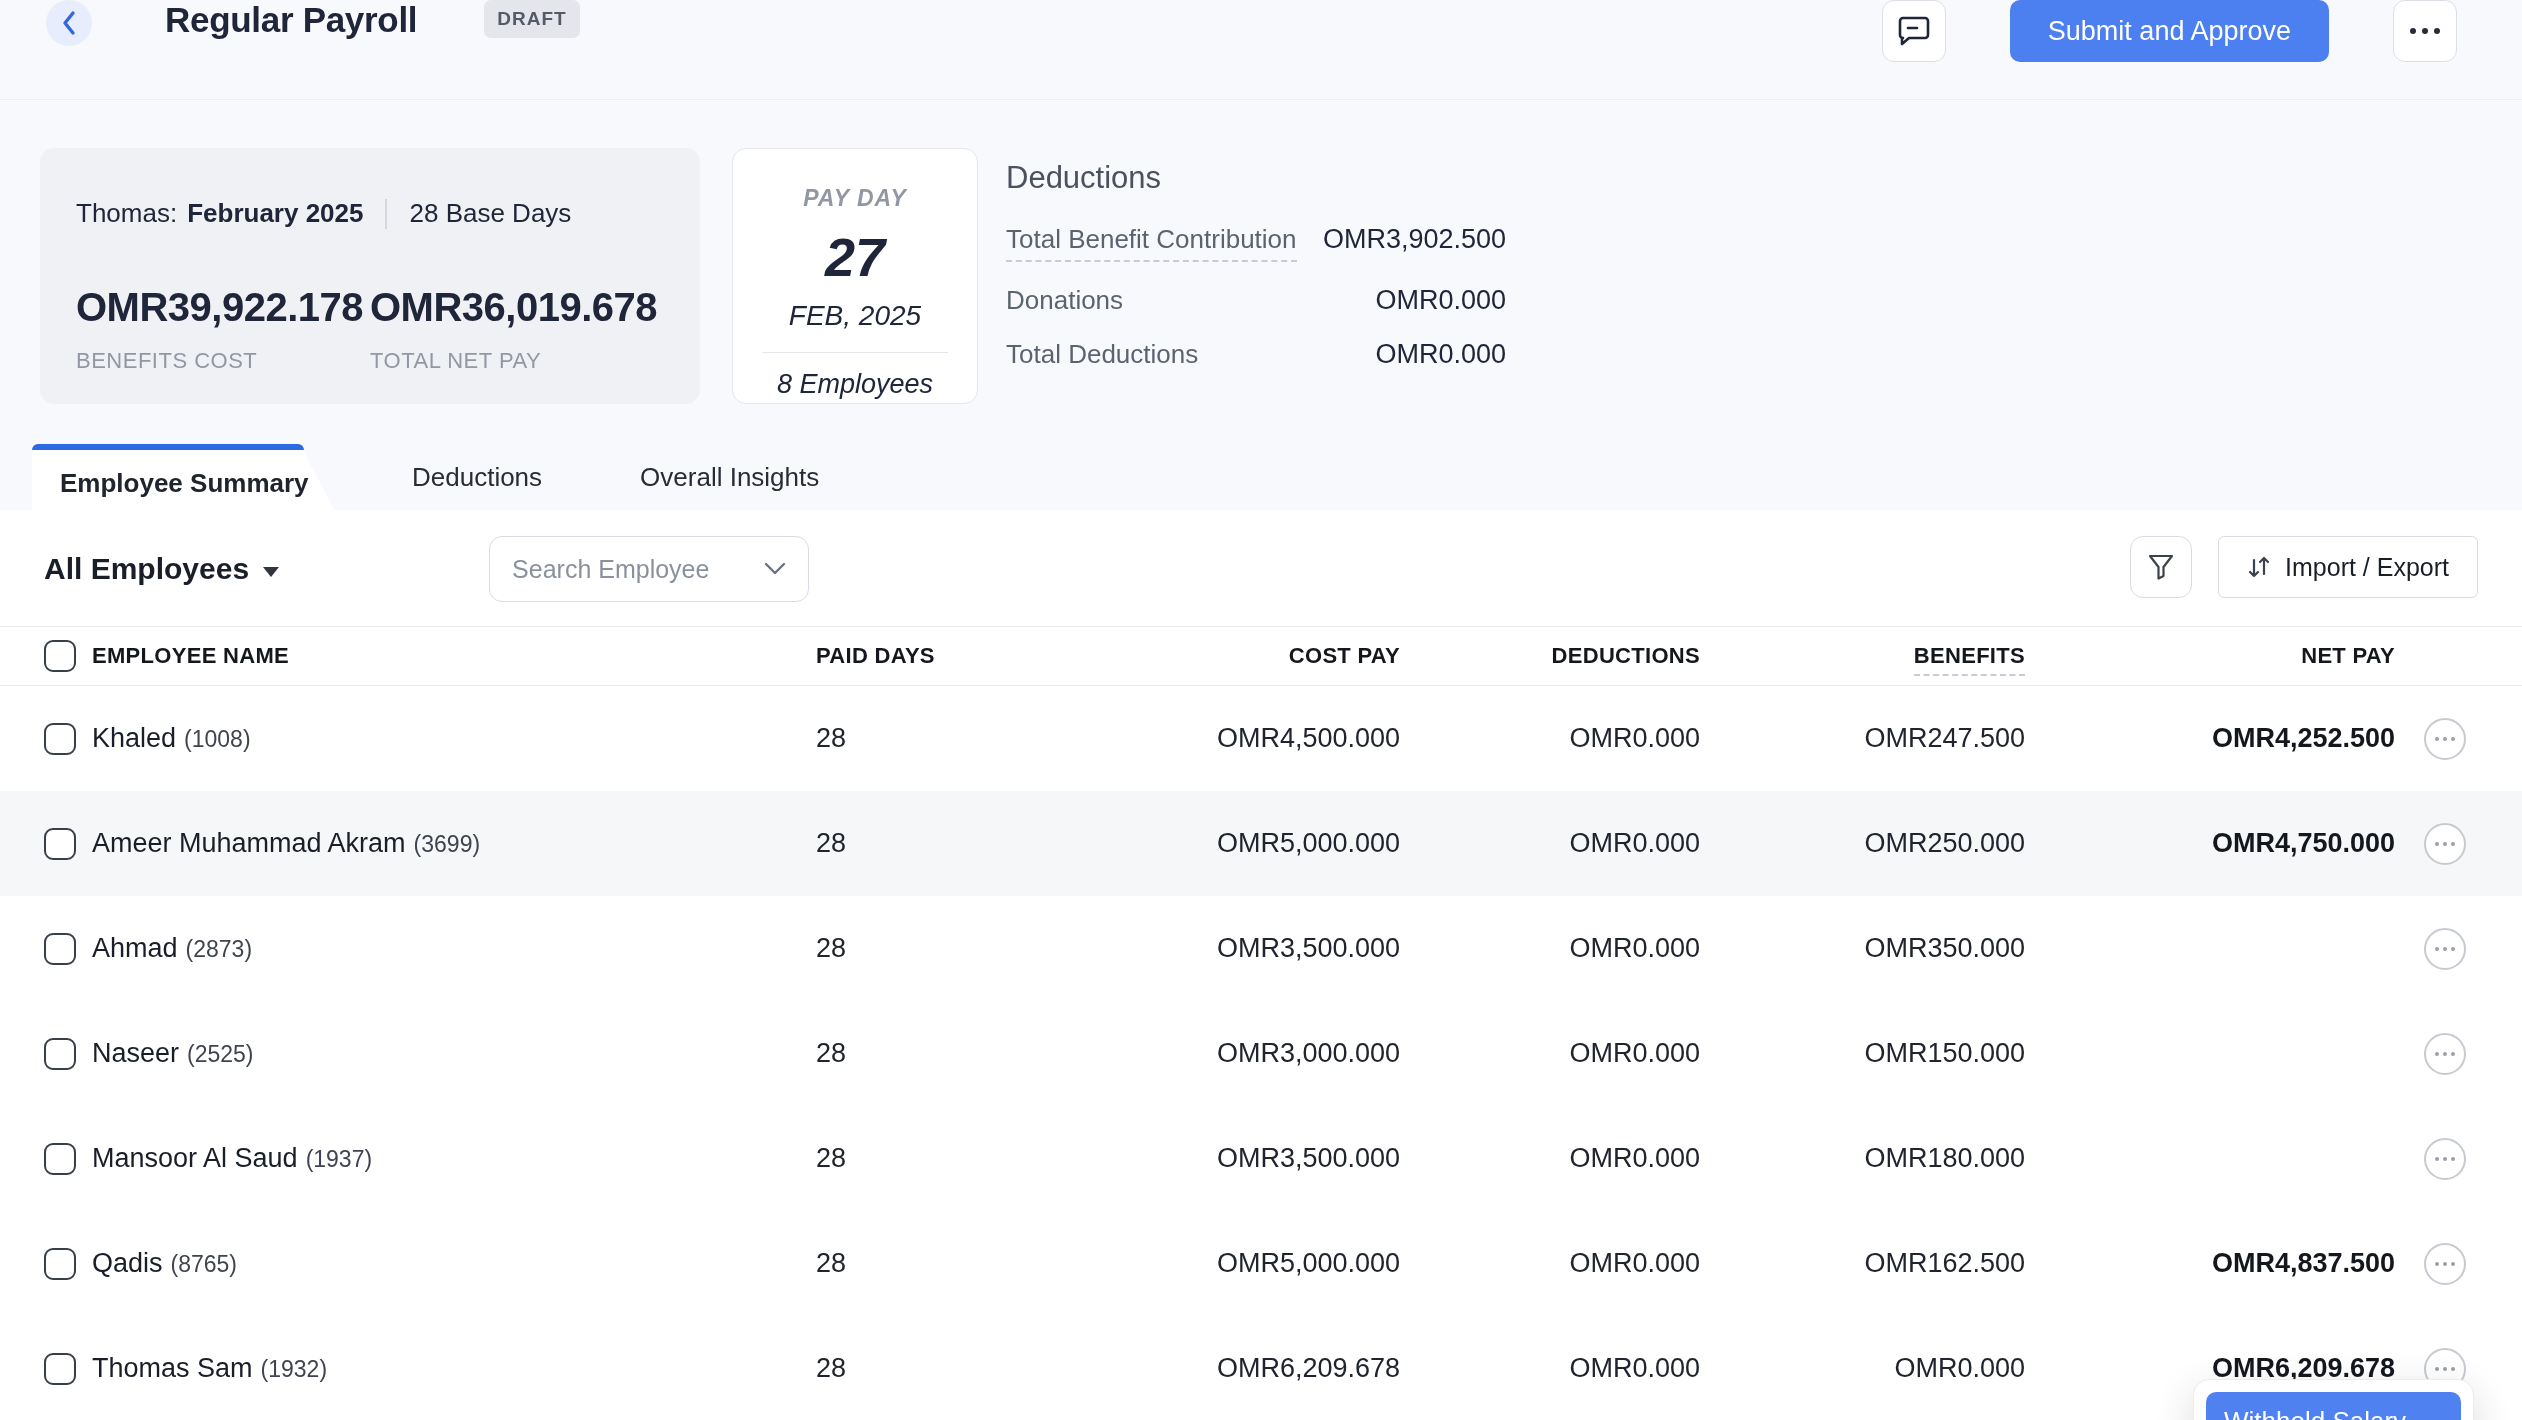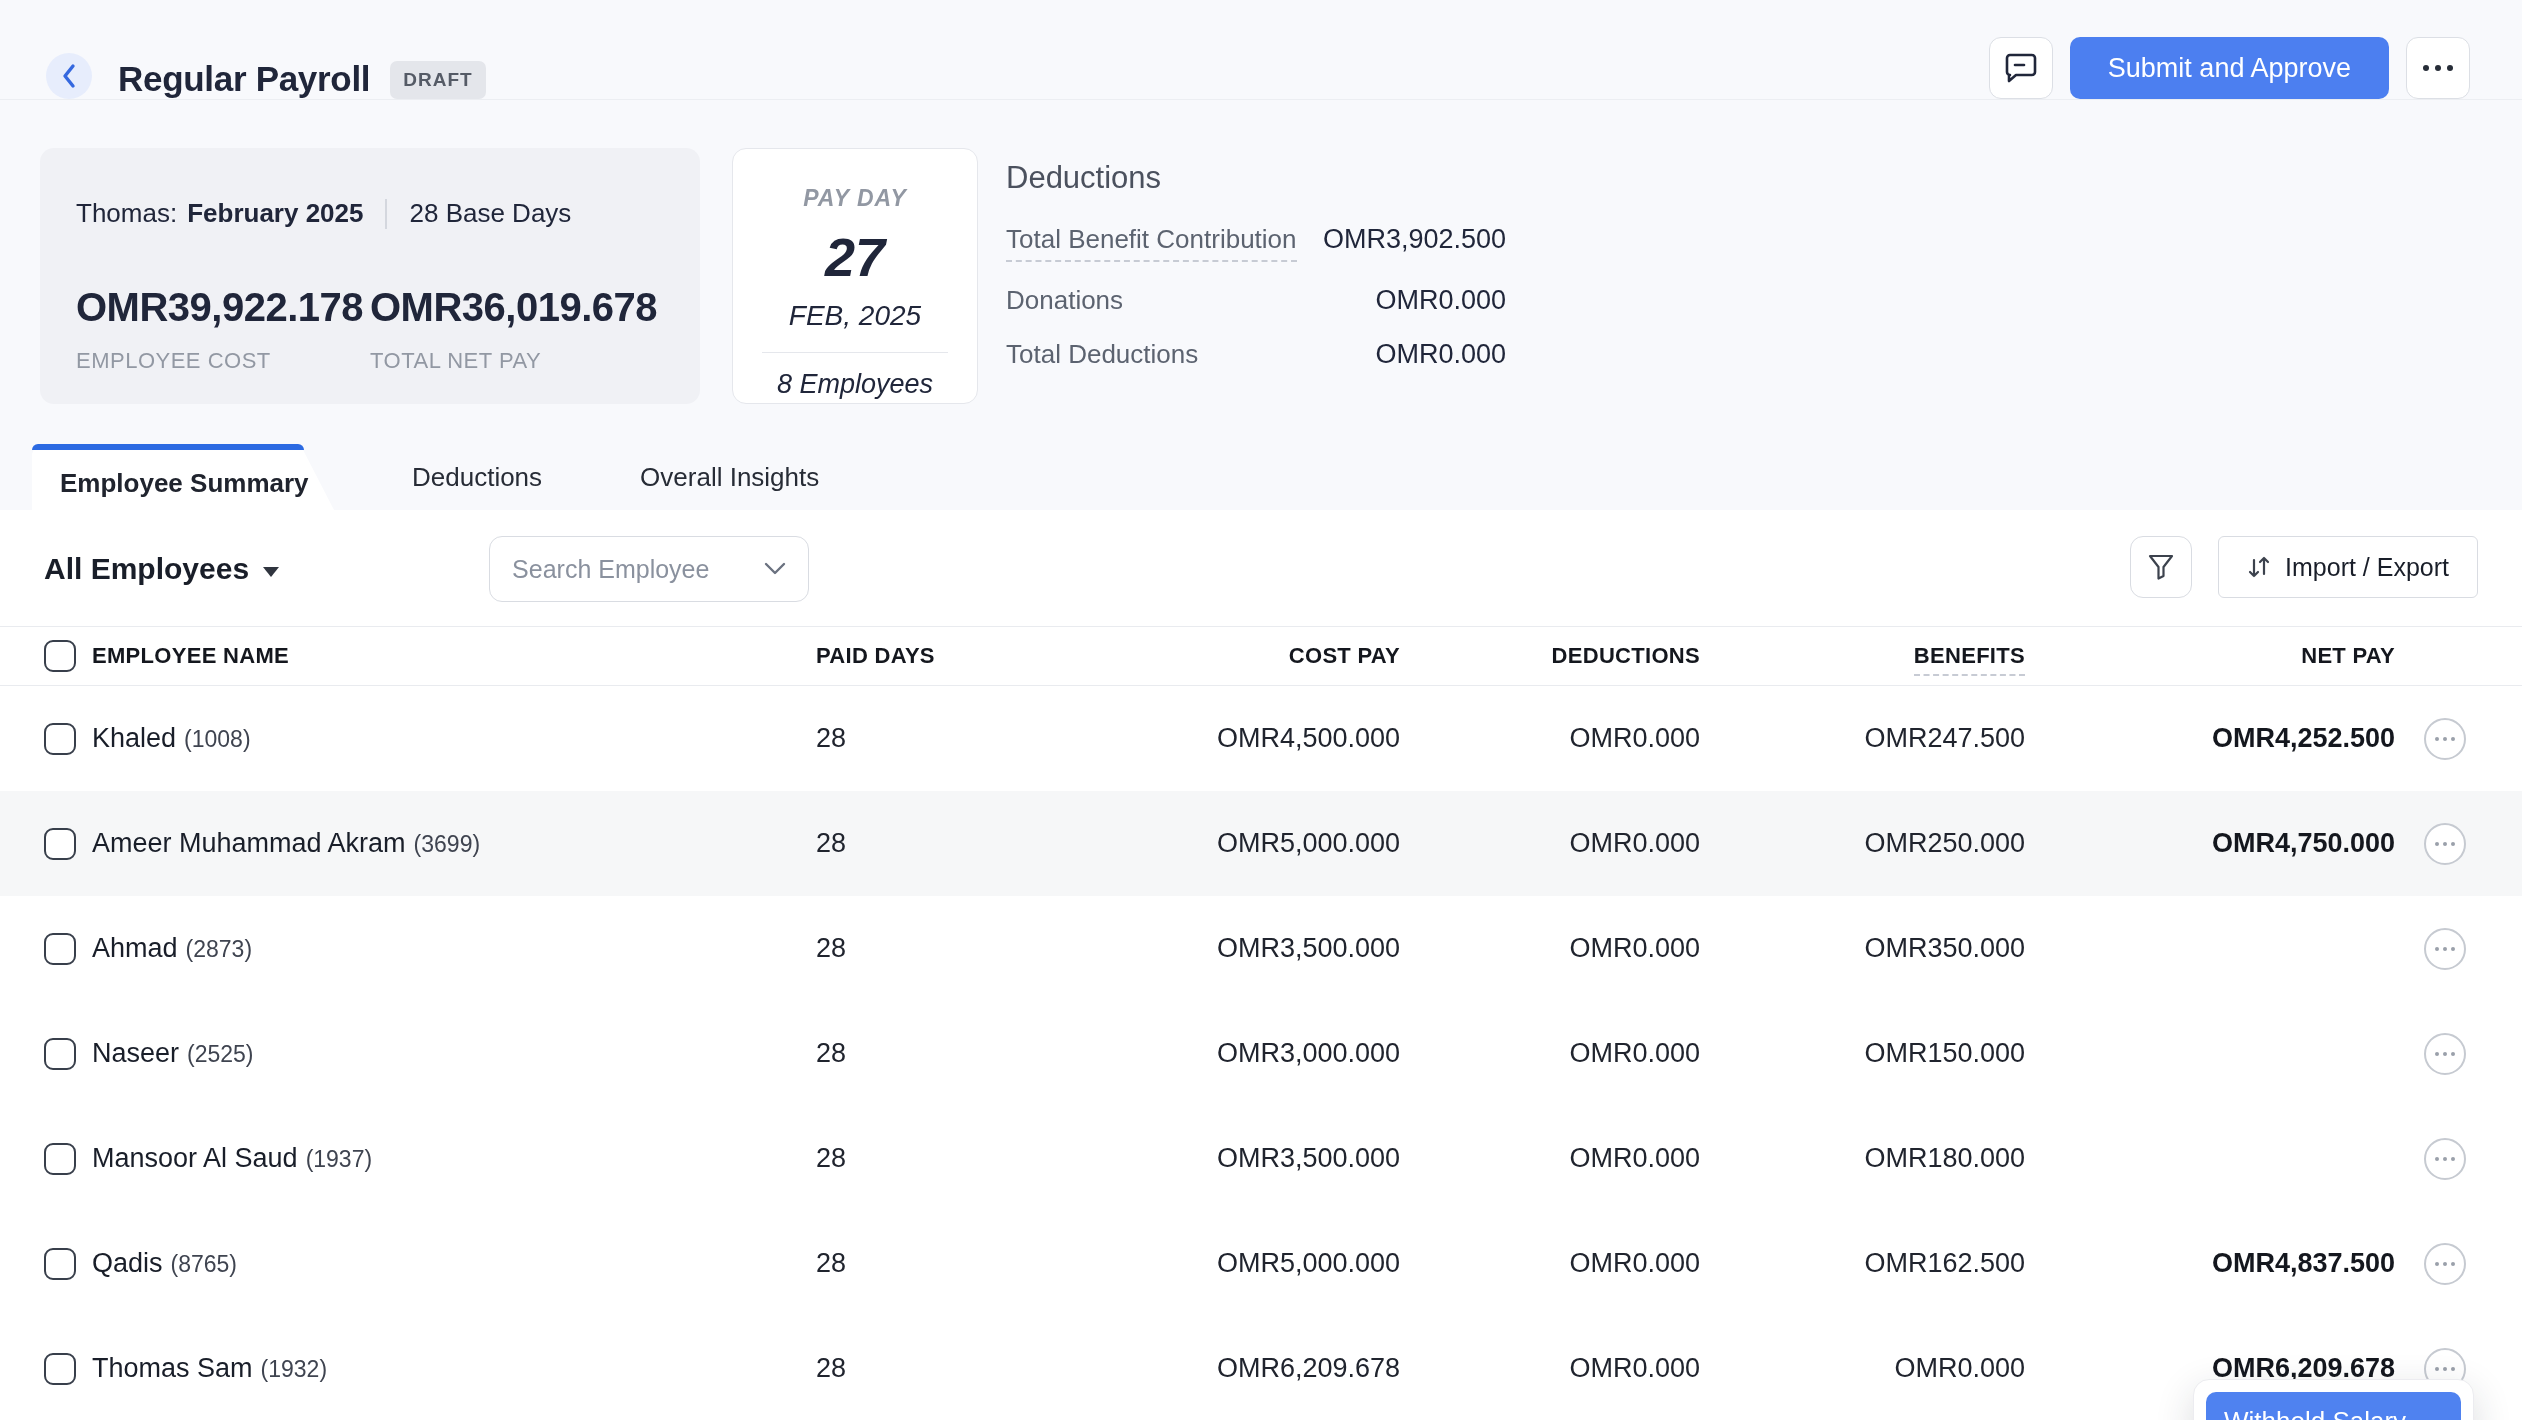--- a/index.html
+++ b/index.html
@@ -1,22 +1,22 @@
 <!DOCTYPE html>
 <html><head>
 <meta charset="utf-8">
 <style>
   * { margin:0; padding:0; box-sizing:border-box; }
   html,body { width:2522px; height:1420px; overflow:hidden; background:#fff;
               font-family:"Liberation Sans", sans-serif; color:#1e2432; }
   .page { position:relative; width:2522px; height:1420px; background:#f8f9fc; }
 
   
-  .topbar { height:100px; display:flex; align-items:flex-end; padding:0 52px 0 46px;
-            border-bottom:1px solid #eceef2; background:#f8f9fc; }
+  .topbar { height:100px; display:flex; align-items:flex-start; padding:0 65px 0 46px;
+            border-bottom:1px solid #eceef2; background:#f8f9fc;gap:47px; }
   .back-btn { width:46px; height:46px; border-radius:50%; background:#e7edfc;
               display:flex; align-items:center; justify-content:center; cursor:pointer; flex:0 0 auto; }
   .page-title { font-size:35px; font-weight:700; color:#20263a; margin-left:26px; letter-spacing:-0.3px; }
   .draft-badge { margin-left:20px; background:#e4e6eb; color:#555b66; font-size:19px; font-weight:700;
                  letter-spacing:1px; padding:8px 13px; border-radius:7px; }
   .topbar-spacer { flex:1; }
   .icon-btn { width:64px; height:62px; border:1px solid #dcdfe5; border-radius:12px; background:#fff;
               display:flex; align-items:center; justify-content:center; cursor:pointer; }
   .submit-btn { height:62px; margin:0 17px; padding:0 38px; background:#4c7ff0; color:#fff;
                 border:none; border-radius:10px; font-size:27px; font-weight:500;
@@ -153,21 +153,21 @@
     <div class="sum-card">
       <div class="period-row">
         <span class="period-label">Thomas:</span>
         <span class="period-value">February 2025</span>
         <span class="vline"></span>
         <span class="base-days">28 Base Days</span>
       </div>
       <div class="amounts">
         <div class="amount-block">
           <div class="amount">OMR39,922.178</div>
-          <div class="amount-label">EMPLOYEE COST</div>
+          <div class="amount-label">BENEFITS COST</div>
         </div>
         <div class="amount-block">
           <div class="amount">OMR36,019.678</div>
           <div class="amount-label">TOTAL NET PAY</div>
         </div>
       </div>
     </div>
 
     <div class="payday-card">
       <div class="payday-label">PAY DAY</div>

